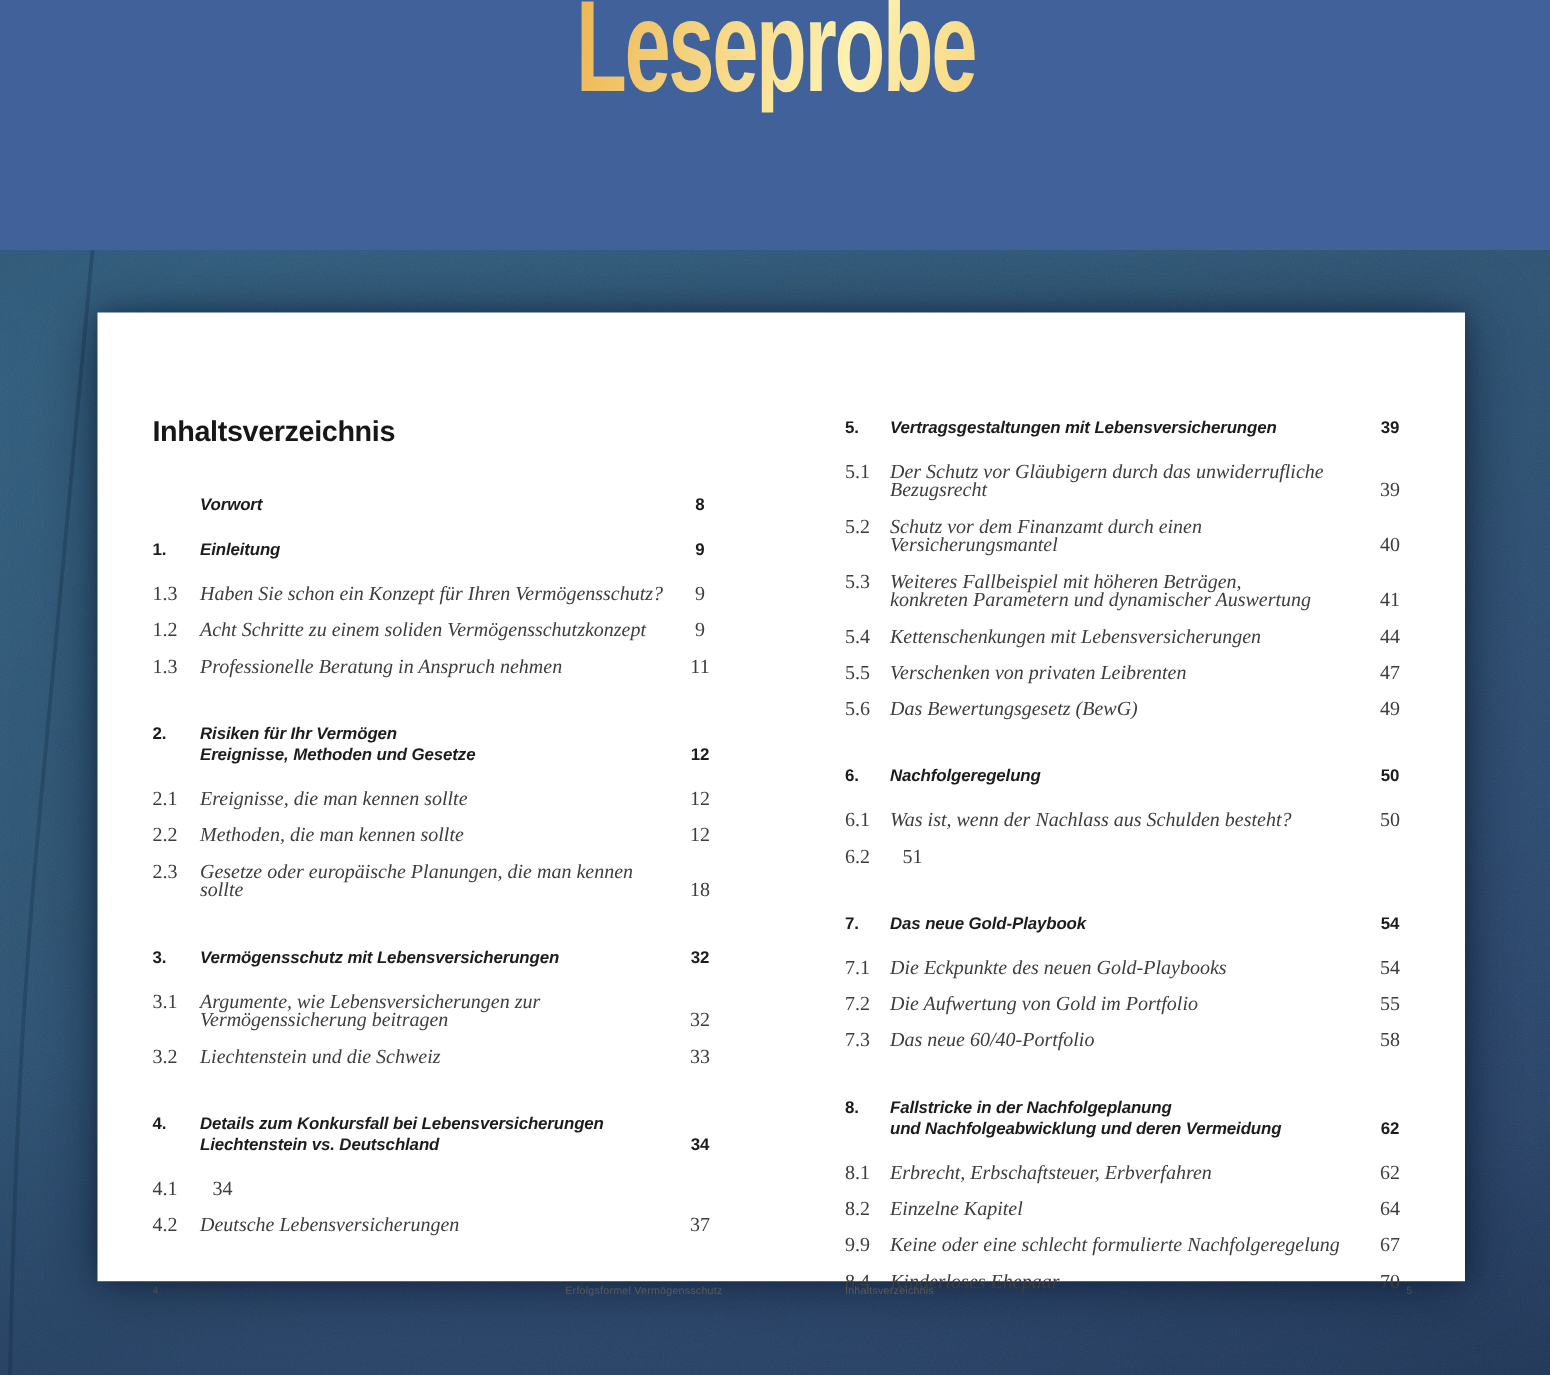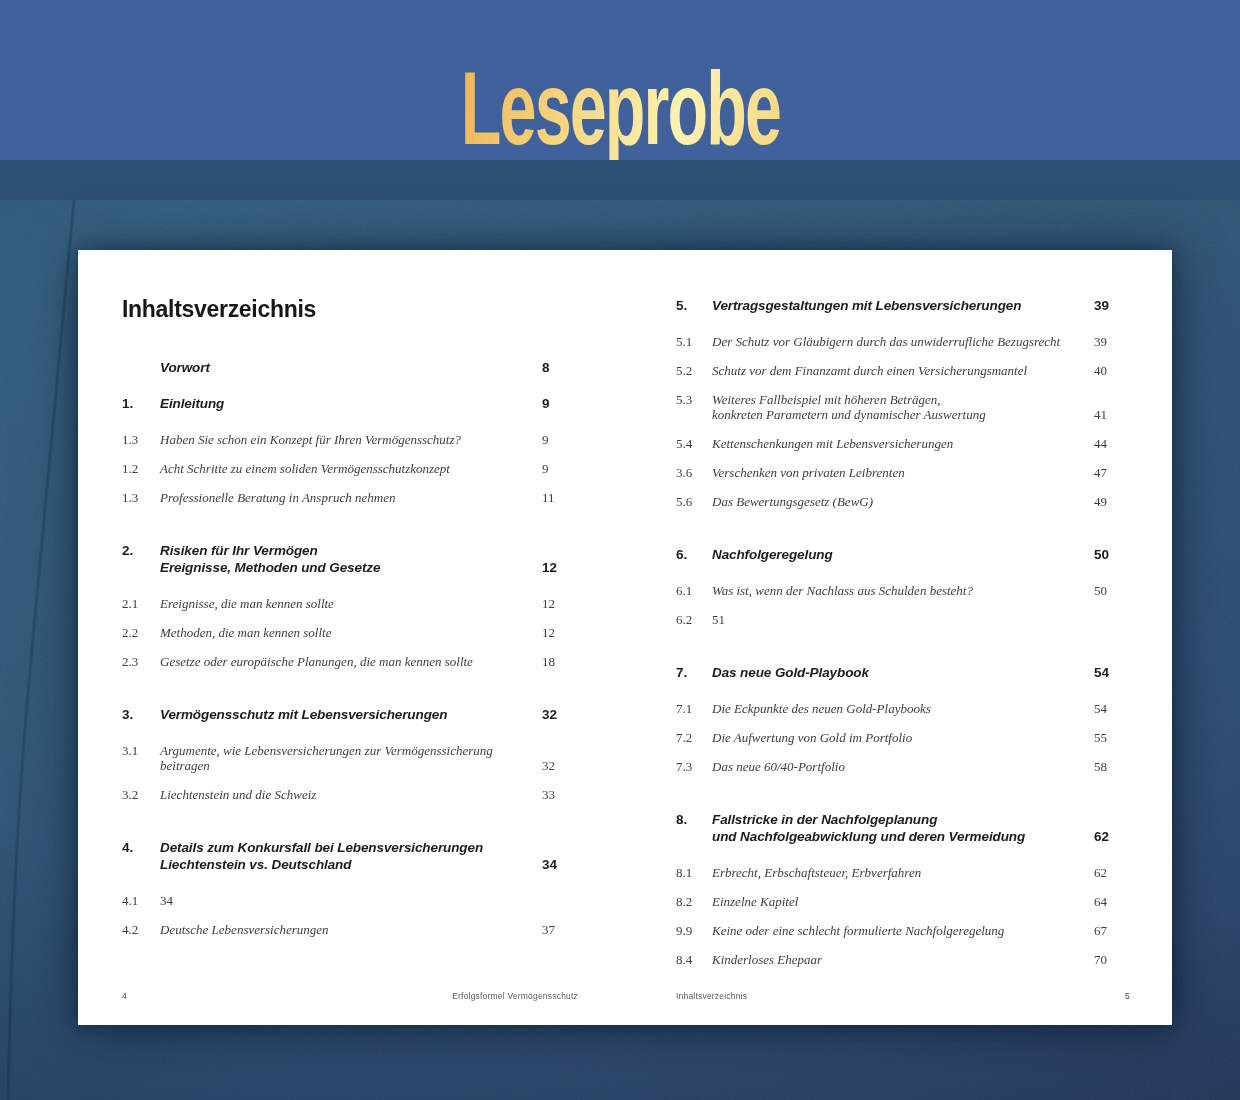--- a/index.html
+++ b/index.html
@@ -8,24 +8,24 @@
     position: relative;
     overflow: hidden;
     font-family: "Liberation Sans", sans-serif;
     background: #2b4f72;
   }
 
   
   .hero {
     position: absolute;
     top: 0; left: 0;
-    width: 1240px; height: 160px;
+    width: 1240px; height: 200px;
     background: #41619b;
     display: flex;
-    align-items: flex-end;
+    align-items: flex-start;
     justify-content: center;
     z-index: 3;
   }
   .hero-title {
     display: inline-block;
     font-family: "Liberation Sans", sans-serif;
     font-weight: 700;
     font-size: 104px;
     letter-spacing: -3px;
     line-height: 1;
@@ -58,21 +58,21 @@
   
   .spread {
     position: absolute;
     left: 78px; top: 250px;
     width: 1094px; height: 775px;
     background: #ffffff;
     box-shadow: 0 4px 48px rgba(4, 14, 34, 0.55), 0 0 14px rgba(4, 14, 34, 0.35);
     display: flex;
     z-index: 2;
   }
-  .page { position: relative; width: 547px; height: 775px; }
+  .page { position: relative; width: 547px; height: 775px; margin-top: 36px; }
   .page-left  { padding: 46px 47px 0 44px; }
   .page-right { padding: 47px 42px 0 51px; }
 
   .toc-heading {
     font-size: 23px;
     font-weight: 700;
     letter-spacing: -0.3px;
     color: #171717;
     margin-bottom: 36px;
   }
@@ -81,34 +81,34 @@
   .row { display: flex; }
   .num {
     flex: 0 0 38px;
     align-self: flex-start;
   }
   .page-right .num { flex-basis: 36px; }
   .title { flex: 1 1 auto; white-space: pre-line; font-style: italic; }
   .pg {
     flex: 0 0 auto;
     min-width: 36px;
-    text-align: left;
+    text-align: center;
     align-self: flex-end;
   }
 
   .row-front, .row-main {
     font-size: 13.5px;
     font-weight: 700;
     letter-spacing: -0.1px;
     line-height: 17px;
     color: #1c1c1c;
   }
   .row-sub {
     font-family: "Liberation Serif", serif;
-    font-size: 13px;
+    font-size: 16px;
     line-height: 15px;
     color: #3d3d3d;
   }
   .row-sub .num, .row-sub .pg { font-family: "Liberation Serif", serif; }
 
   .row-front + .row-main { margin-top: 19px; }
   .row-main + .row-sub   { margin-top: 20px; }
   .row-sub  + .row-sub   { margin-top: 14px; }
   .row-sub  + .row-main  { margin-top: 37px; }
 
@@ -259,21 +259,21 @@
     <span class="title">Weiteres Fallbeispiel mit höheren Beträgen,
 konkreten Parametern und dynamischer Auswertung</span>
     <span class="pg">41</span>
   </div>
         <div class="row row-sub">
     <span class="num">5.4</span>
     <span class="title">Kettenschenkungen mit Lebensversicherungen</span>
     <span class="pg">44</span>
   </div>
         <div class="row row-sub">
-    <span class="num">3.6</span>
+    <span class="num">5.5</span>
     <span class="title">Verschenken von privaten Leibrenten</span>
     <span class="pg">47</span>
   </div>
         <div class="row row-sub">
     <span class="num">5.6</span>
     <span class="title">Das Bewertungsgesetz (BewG)</span>
     <span class="pg">49</span>
   </div>
         <div class="row row-main">
     <span class="num">6.</span>

